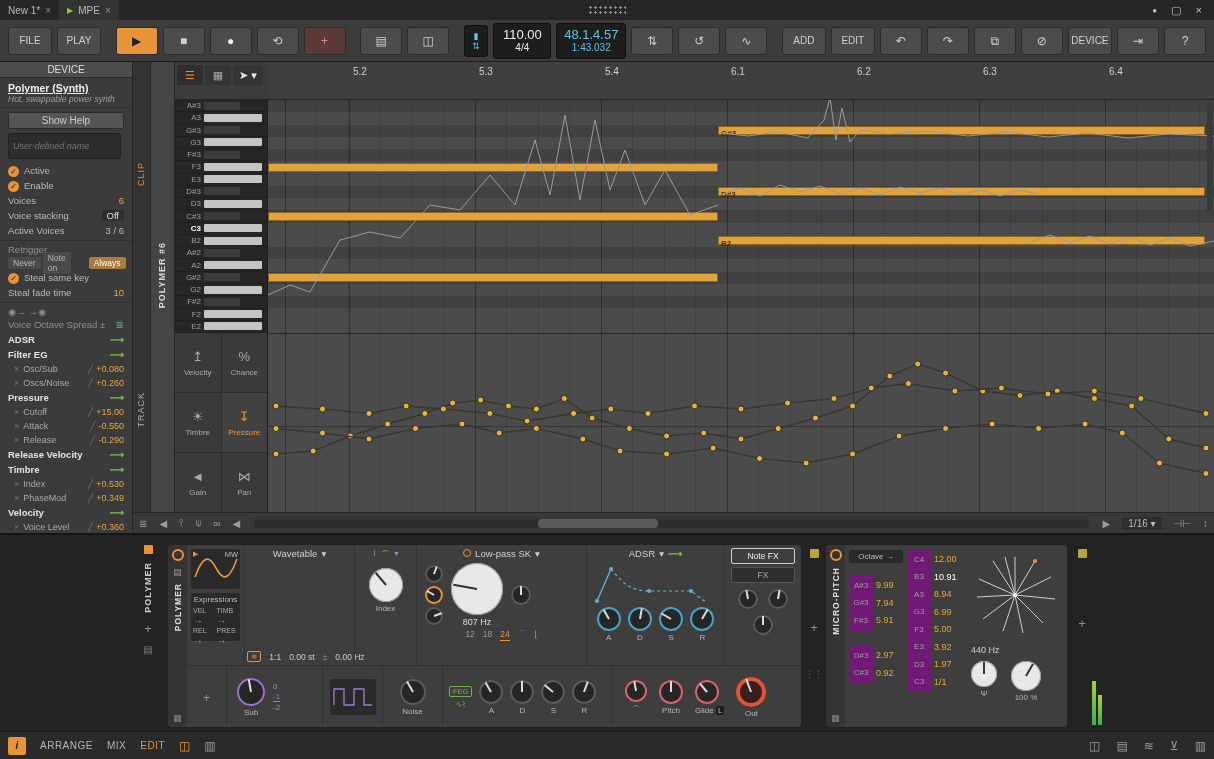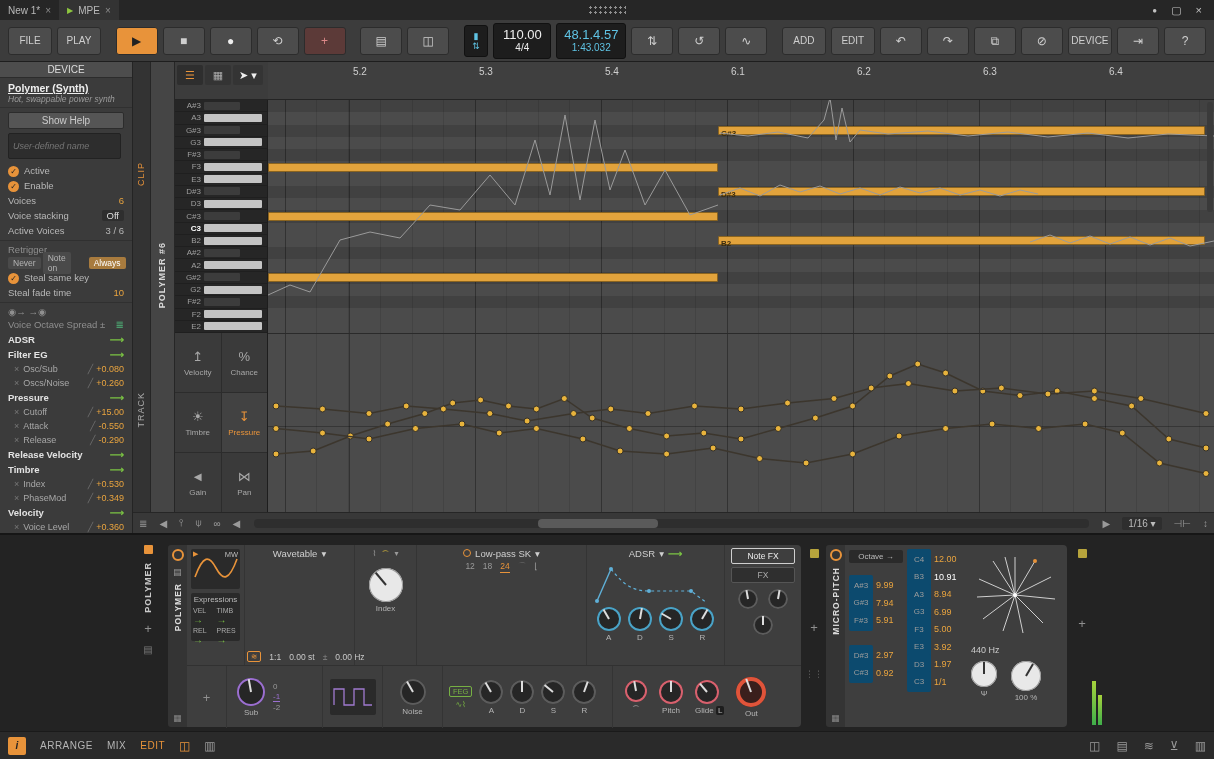--- a/index.html
+++ b/index.html
@@ -125,21 +125,21 @@
   .out-knob{background:#3a1f1c;box-shadow:inset 0 0 0 4px #e0543a;}
   .klabel{font-size:8px;color:#b5b5b5;text-align:center;margin-top:2px;}
   .minik{display:flex;flex-direction:column;gap:3px;align-items:center;}
   .tag{border:1px solid #76b043;color:#76b043;border-radius:2px;font-size:7.5px;padding:0 3px;}
   .fxtab{border:1px solid #cfcfcf;border-radius:2px;color:#eee;font-size:8.5px;height:14px;display:flex;align-items:center;justify-content:center;margin:3px 6px;}
   .fxtab.off{border-color:#555;background:#2f2f2f;color:#aaa;}
   .darkbox{background:#2a2a2a;border-radius:2px;}
   .footrow{position:absolute;left:60px;bottom:3px;width:180px;display:flex;align-items:center;gap:8px;font-size:8.5px;color:#c9c9c9;}
   .syncbadge{border:1px solid #e8933a;border-radius:2px;color:#e8933a;font-size:7.5px;padding:0 3px;}
   .mp-cell{position:absolute;width:58px;height:16px;display:flex;align-items:center;gap:3px;}
-  .mp-cell .nm{width:24px;height:21px;background:#0c4a6e;border-radius:2px;color:#9c9c9c;font-size:8px;display:flex;align-items:center;justify-content:center;}
+  .mp-cell .nm{width:24px;height:21px;background:#701a75;border-radius:2px;color:#9c9c9c;font-size:8px;display:flex;align-items:center;justify-content:center;}
   .mp-cell .vv{color:#e9a43f;font-size:9px;}
   .mp-cell .vv.white{color:#fff;}
   .meterbars{position:absolute;left:1092px;top:142px;width:12px;height:48px;display:flex;gap:2px;align-items:flex-end;}
   .meterbars b{display:block;width:4px;background:linear-gradient(to top,#3fae4a,#a6d23c);}
   
   .statusbar{position:absolute;left:0;top:731px;width:1214px;height:28px;background:#2a2a2a;border-top:1px solid #1a1a1a;display:flex;align-items:center;gap:14px;padding:0 8px;box-sizing:border-box;color:#a8a8a8;}
   .ibtn{width:18px;height:18px;background:#e8933a;color:#222;border-radius:2px;display:flex;align-items:center;justify-content:center;font-weight:bold;font-style:italic;}
   .viewbtn{font-size:10px;color:#b5b5b5;letter-spacing:.5px;}
   .viewbtn.on{color:#e8933a;}
   .sb-ic{font-size:12px;color:#9a9a9a;}
@@ -636,20 +636,44 @@
               <i></i>
             </div>
           <div class="klabel">Index</div>
         </div>
 
         <div class="pcol" style="width:170px;">
           <div class="sechead">
             <span class="power" style="width:6px;height:6px;border-width:1.5px;"></span>
             <span>Low-pass SK</span> ▾
           </div>
+          <div style="display:flex;align-items:center;gap:8px;padding:2px 8px;">
+            <div class="minik">
+              <div class="knob" style="width:18px;height:18px;--r:200deg;">
+                  <i></i>
+                </div>
+              <div class="knob" style="width:18px;height:18px;box-shadow:inset 0 0 0 2px #e8933a;--r:120deg;">
+                  <i></i>
+                </div>
+              <div class="knob" style="width:18px;height:18px;--r:250deg;">
+                  <i></i>
+                </div>
+            </div>
+            <div style="display:flex;flex-direction:column;align-items:center;">
+              <div class="knob white" style="width:52px;height:52px;--r:100deg;">
+                  <i></i>
+                </div>
+              <div class="klabel" style="font-size:9px;color:#ddd;">807 Hz</div>
+            </div>
+            <div class="minik">
+              <div class="knob" style="width:20px;height:20px;--r:180deg;">
+                  <i></i>
+                </div>
+            </div>
+          </div>
           <div style="display:flex;gap:8px;justify-content:center;color:#9a9a9a;font-size:8.5px;">
             <span>12</span>
             <span>18</span>
             <span style="color:#e8933a;border-bottom:1px solid #e8933a;">24</span>
             <span>⌒</span>
             <span>⌊</span>
           </div>
         </div>
 
         <div class="pcol" style="width:138px;">

